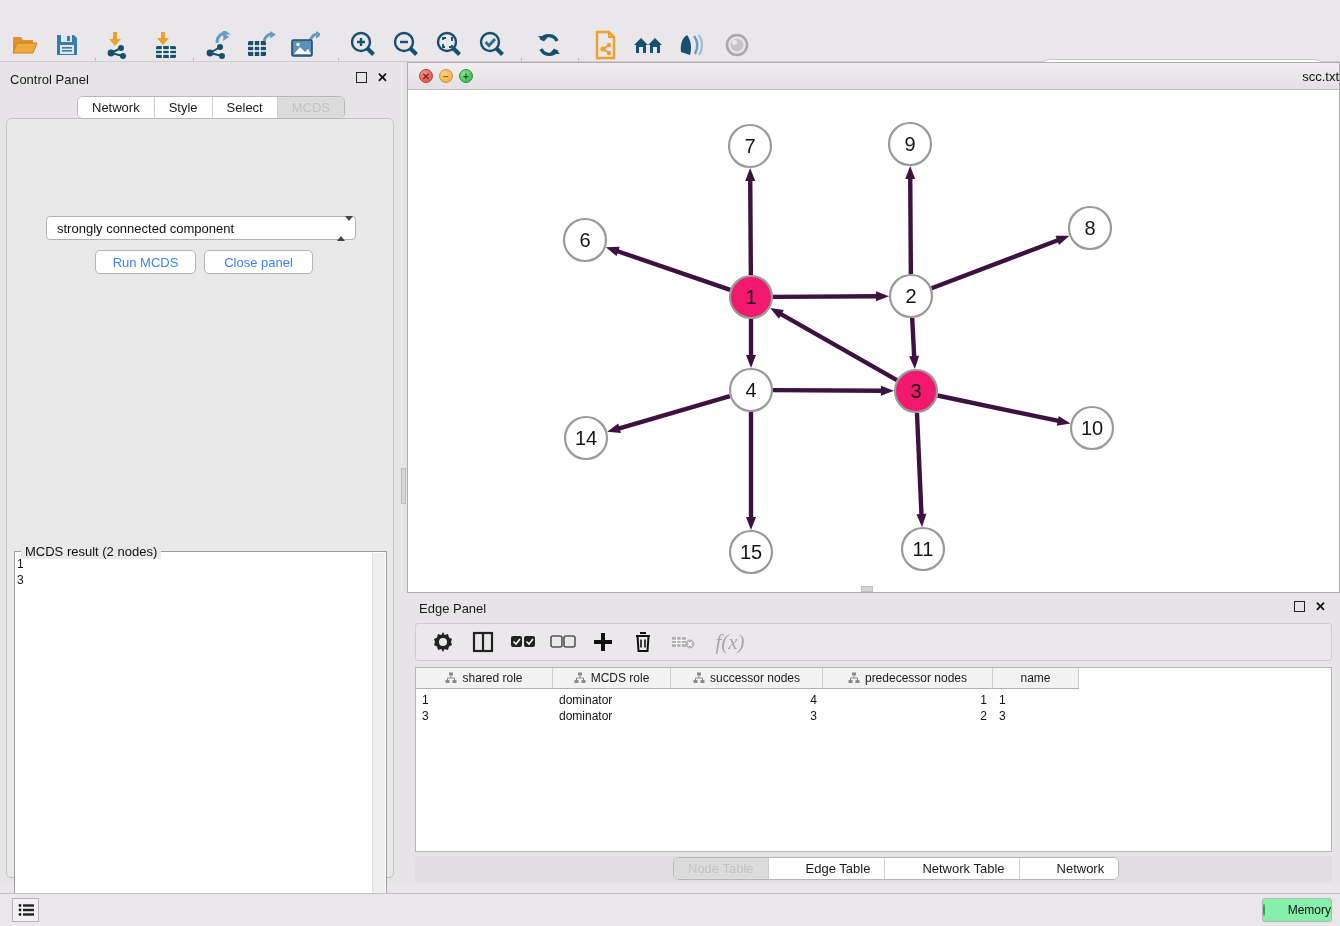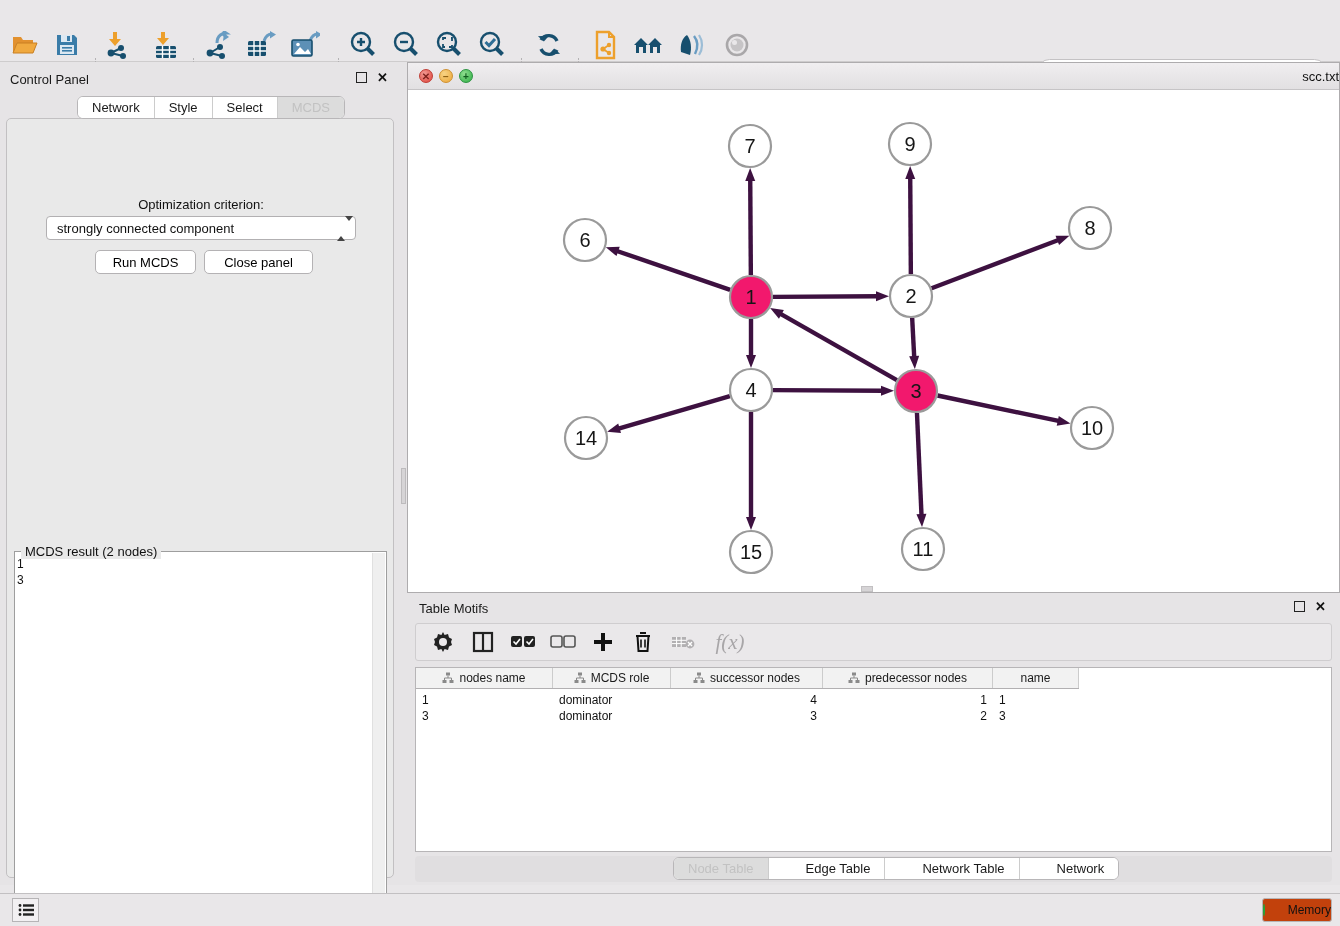--- a/index.html
+++ b/index.html
@@ -29,21 +29,21 @@
   .tabbar { position:absolute; display:flex; border:1px solid #b8b6b8; border-radius:6px; overflow:hidden; background:#fff; height:23px; }
   #cp-tabs { left:77px; top:34px; }
   .tab { font-size:13px; color:#1a1a1a; background:#fff; padding:3px 14px 0 14px; border-right:1px solid #ccc; height:100%; }
   .tab:last-child { border-right:none; }
   .tab.disabled-active { background:#dcdcdc; color:#c2c2c2; }
   #opt-label { left:0; width:388px; top:78px; text-align:center; font-size:13px; color:#111; }
   #criterion-select { left:39px; top:97px; width:310px; height:24px; background:#fff; border:1px solid #b2b0b2; border-radius:4px; font-size:13px; color:#111; display:flex; align-items:center; padding-left:10px; }
   .stepper { position:absolute; right:8px; top:4px; width:10px; height:16px; }
   .stepper .up { width:0; height:0; border-left:4px solid transparent; border-right:4px solid transparent; border-bottom:5px solid #444; margin-bottom:3px; }
   .stepper .dn { width:0; height:0; border-left:4px solid transparent; border-right:4px solid transparent; border-top:5px solid #444; }
-  .cp-btn { position:absolute; top:131px; height:24px; background:#fff; border:1px solid #b4b2b4; border-radius:5px; font-size:13px; color:#000000; display:flex; align-items:center; justify-content:center; }
+  .cp-btn { position:absolute; top:131px; height:24px; background:#fff; border:1px solid #b4b2b4; border-radius:5px; font-size:13px; color:#3b82f6; display:flex; align-items:center; justify-content:center; }
   #run-btn { left:88px; width:101px; }
   #close-btn { left:197px; width:109px; }
   #result-box { left:7px; top:432px; width:373px; height:377px; border:1px solid #9e9e9e; background:#fff; }
   #result-legend { position:absolute; left:6px; top:-8px; background:#e9e9e9; padding:0 4px; font-size:13px; color:#111; }
   #result-text { position:absolute; left:2px; top:4px; font-size:12px; color:#111; line-height:16px; white-space:pre; }
   #result-scroll { position:absolute; right:1px; top:1px; width:13px; height:373px; background:#efefef; border-left:1px solid #e0e0e0; }
 
   
   #v-split { left:400px; top:62px; width:7px; height:823px; background:#e6e4e6; }
   #v-split-handle { left:1px; top:406px; width:5px; height:36px; background:#d6d4d6; border:1px solid #bdbbbd; }
@@ -68,21 +68,21 @@
   #tbl-header { display:flex; height:21px; border-bottom:1px solid #b2b0b2; background:#f2f2f2; width:663px; }
   .th { display:flex; align-items:center; justify-content:center; gap:5px; font-size:12px; color:#1a1a1a; border-right:1px solid #cccccc; height:100%; }
   .tr { display:flex; height:16px; width:663px; }
   .td { font-size:12px; color:#111; padding:1px 6px 0 6px; overflow:hidden; }
   #tbl-rows { padding-top:3px; }
   #tp-tabs-strip { left:8px; top:263px; width:917px; height:26px; background:#e0dee0; border-radius:4px; }
   #tp-tabs { left:258px; top:1px;gap:23px; }
   
   #statusbar { left:0; top:893px; width:1340px; height:33px; background:#e9e7e9; border-top:1px solid #c2c0c2; }
   #list-btn { left:12px; top:4px; width:27px; height:24px; background:#f2f0f2; border:1px solid #b6b4b6; display:flex; align-items:center; justify-content:center; }
-  #memory-btn { left:1262px; top:4px; width:70px; height:24px; background:#c2410c; border:1px solid #b6b4b6; border-radius:3px; display:flex; align-items:center; justify-content:center; gap:23px; font-size:12px; color:#111; }
+  #memory-btn { left:1262px; top:4px; width:70px; height:24px; background:#86efac; border:1px solid #b6b4b6; border-radius:3px; display:flex; align-items:center; justify-content:center; gap:23px; font-size:12px; color:#111; }
   #memory-dot { width:12px; height:12px; border-radius:50%; background:#1ea83c; }
   svg { display:block; }
 </style>
 </head>
 <body>
 
 <div id="window">
 
 
   <div id="toolbar" class="abs">
@@ -229,21 +229,20 @@
     </div>
   </div>
 
   <div id="control-panel" class="abs">
     <div id="cp-title" class="abs">Control Panel</div>
     <div class="panel-btns" style="right:12px">
       <span class="float-box"></span>
       <span class="close-x">✕</span>
     </div>
     <div id="cp-body" class="abs">
-      <div id="opt-label" class="abs">Optimization criterion:</div>
       <div id="criterion-select" class="abs">
         <span>strongly connected component</span>
         <span class="stepper"><span class="up"></span><span class="dn"></span></span>
       </div>
       <div id="run-btn" class="cp-btn">Run MCDS</div>
       <div id="close-btn" class="cp-btn">Close panel</div>
       <div id="result-box" class="abs">
         <span id="result-legend">MCDS result (2 nodes)</span>
         <div id="result-text">1
 3</div>
@@ -320,21 +319,21 @@
           <circle cx="343" cy="462" r="21" fill="#ffffff" stroke="#9a9a9a" stroke-width="2.2"></circle>
           <text x="343" y="462" text-anchor="middle" dy="0.36em" font-size="20" fill="#161616" font-family="&quot;Liberation Sans&quot;, sans-serif">15</text>
           <circle cx="515" cy="459" r="21" fill="#ffffff" stroke="#9a9a9a" stroke-width="2.2"></circle>
           <text x="515" y="459" text-anchor="middle" dy="0.36em" font-size="20" fill="#161616" font-family="&quot;Liberation Sans&quot;, sans-serif">11</text>
         </svg>
     </div>
   </div>
   <div id="h-split-handle"></div>
 
   <div id="table-panel" class="abs">
-    <div id="tp-title" class="abs">Table Motifs</div>
+    <div id="tp-title" class="abs">Edge Panel</div>
     <div class="panel-btns" style="right:14px; top:8px;">
       <span class="float-box"></span>
       <span class="close-x">✕</span>
     </div>
     <div id="tp-toolbar" class="abs">
       <span class="tp-icon">
         <svg width="22" height="22" viewBox="0 0 22 22">
             <path d="M11 1 l1.6 3 3.4 -1 1 3.4 3 1.6 -1 3 1 3 -3 1.6 -1 3.4 -3.4 -1 -1.6 3 -1.6 -3 -3.4 1 -1 -3.4 -3 -1.6 1 -3 -1 -3 3 -1.6 1 -3.4 3.4 1 Z" fill="#222"></path>
             <circle cx="11" cy="11" r="4" fill="#eae8ea"></circle>
           </svg>
@@ -387,21 +386,21 @@
       <div id="tbl-header">
           <div class="th" style="width: 137px;">
             <span>
               <svg width="12" height="12" viewBox="0 0 12 12">
                 <rect x="4" y="0.5" width="4" height="3" fill="#8a8a8a"></rect>
                 <rect x="0.5" y="8" width="4" height="3" fill="#8a8a8a"></rect>
                 <rect x="7.5" y="8" width="4" height="3" fill="#8a8a8a"></rect>
                 <path d="M6 3.5 v2.5 M2.5 8 v-2 h7 v2" stroke="#8a8a8a" stroke-width="1" fill="none"></path>
               </svg>
             </span>
-            <span>nodes name</span>
+            <span>shared role</span>
           </div>
           <div class="th" style="width: 118px;">
             <span>
               <svg width="12" height="12" viewBox="0 0 12 12">
                 <rect x="4" y="0.5" width="4" height="3" fill="#8a8a8a"></rect>
                 <rect x="0.5" y="8" width="4" height="3" fill="#8a8a8a"></rect>
                 <rect x="7.5" y="8" width="4" height="3" fill="#8a8a8a"></rect>
                 <path d="M6 3.5 v2.5 M2.5 8 v-2 h7 v2" stroke="#8a8a8a" stroke-width="1" fill="none"></path>
               </svg>
             </span>

